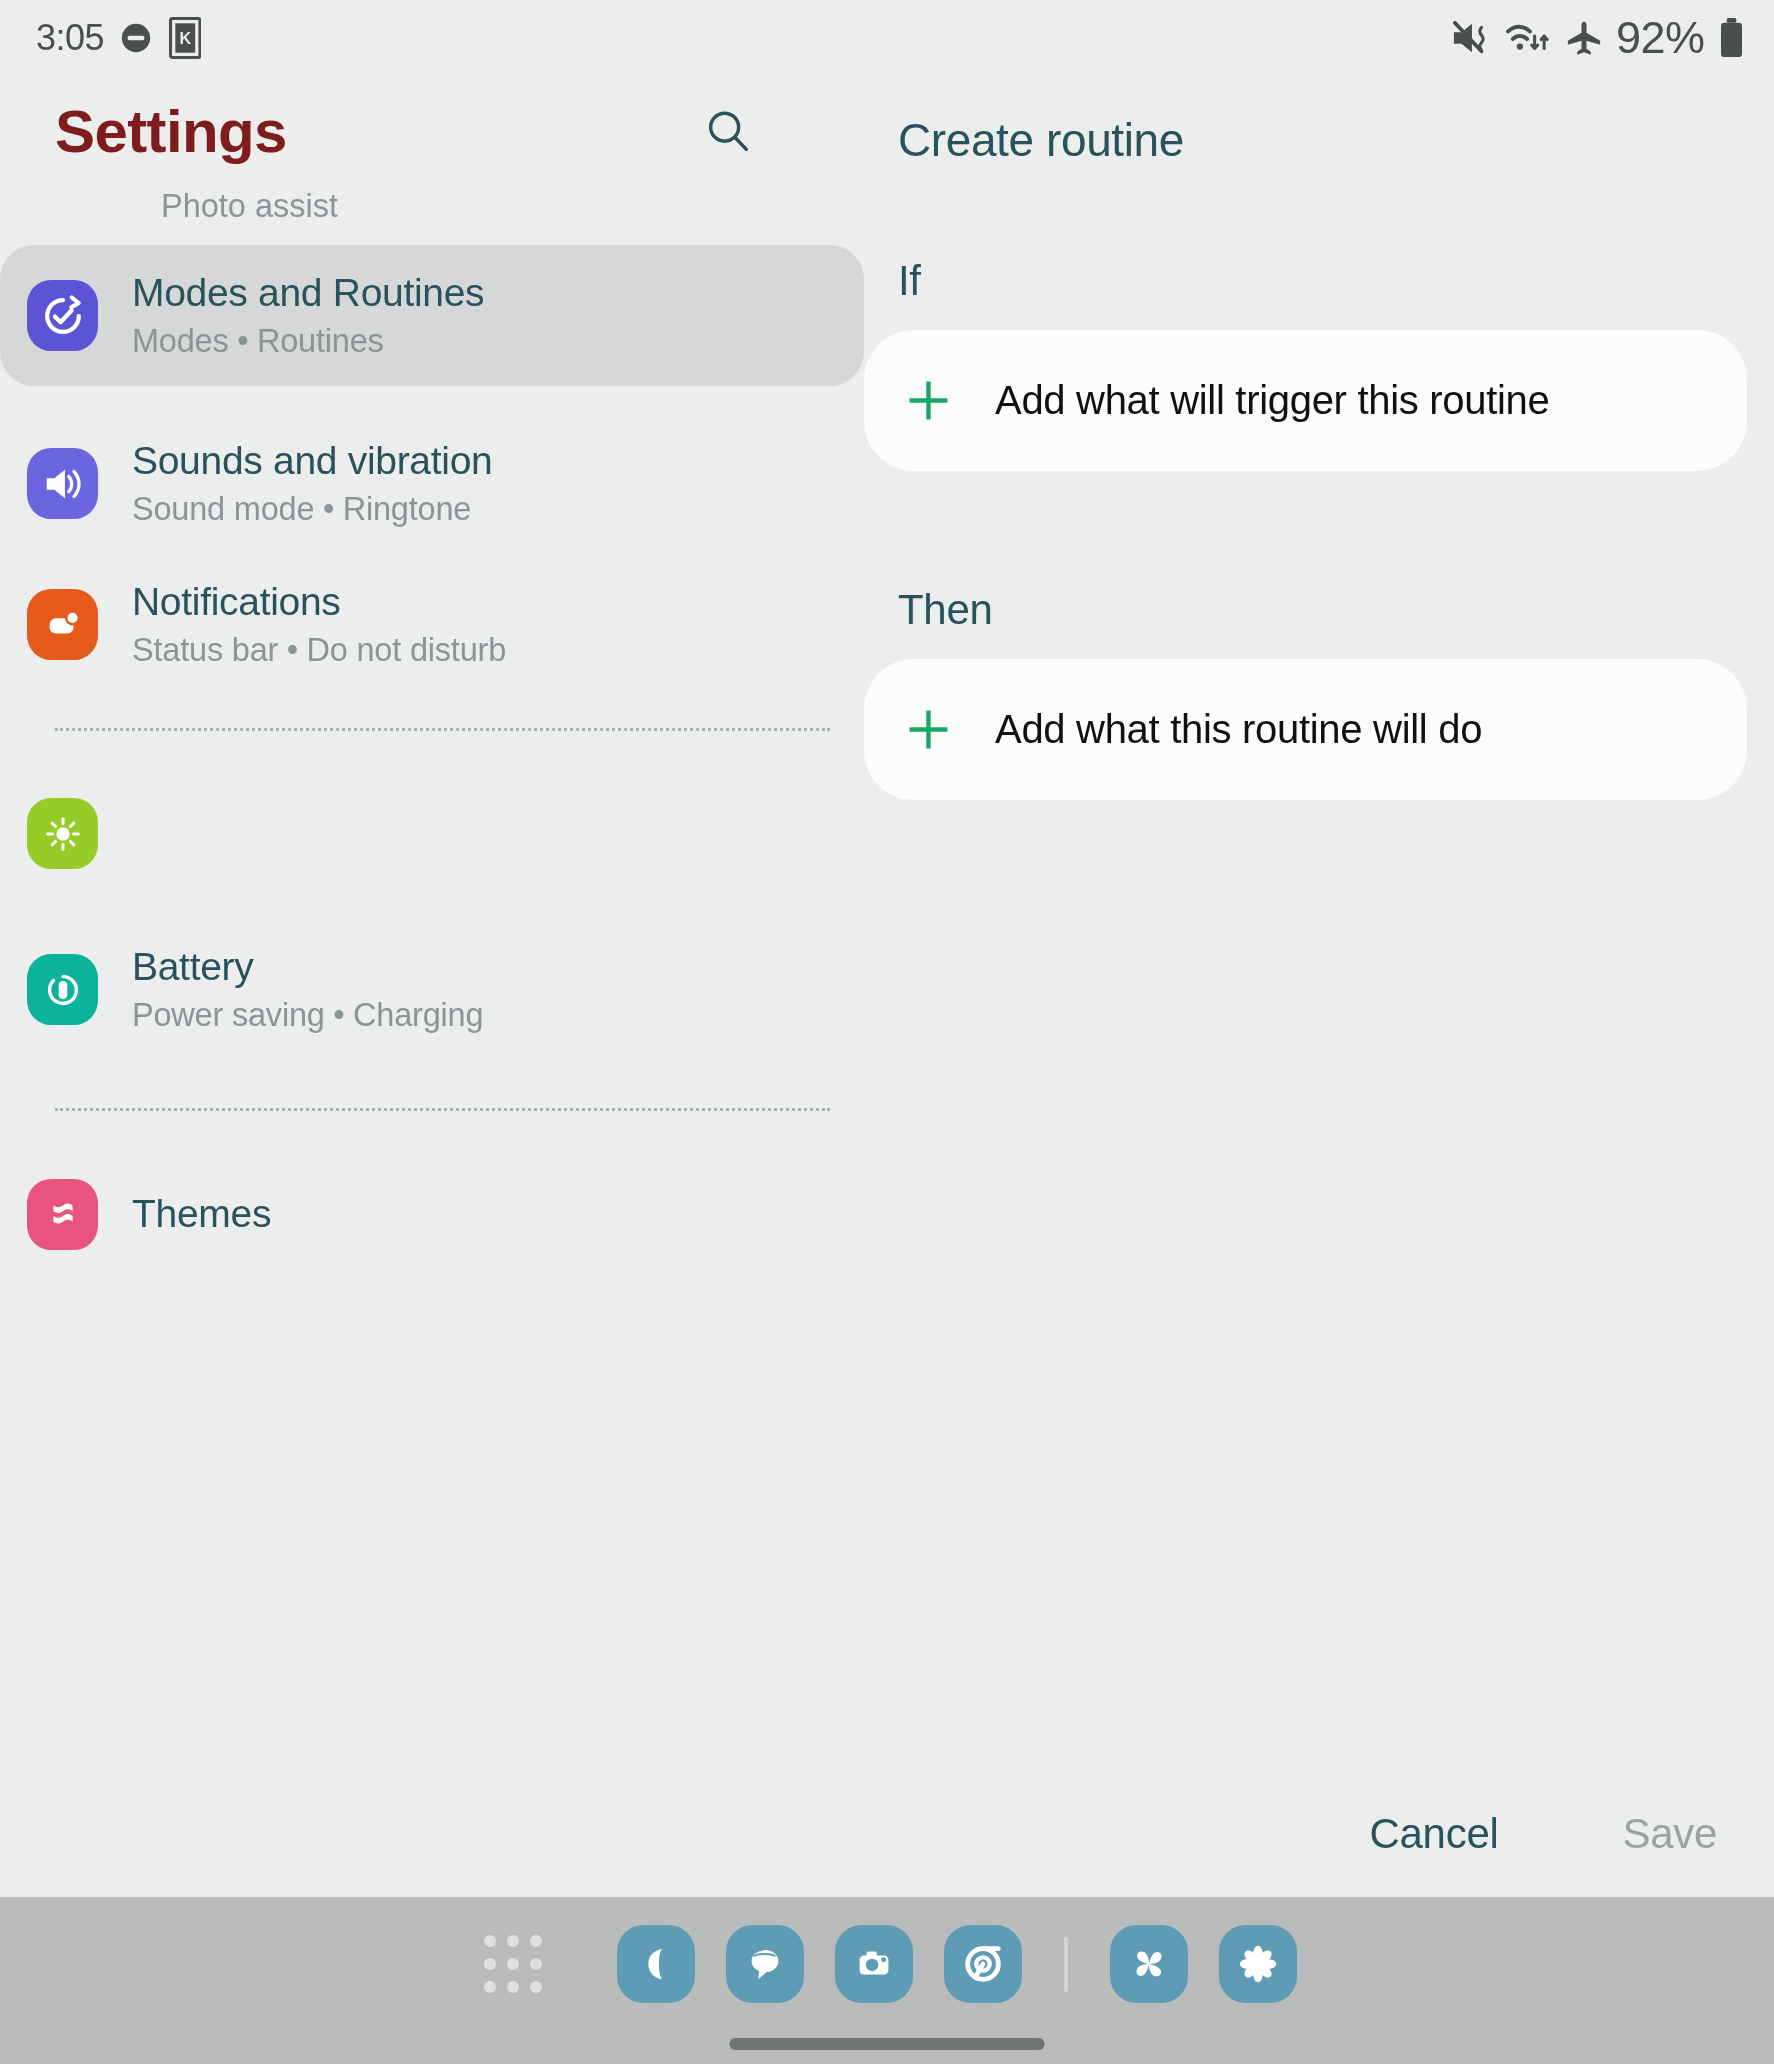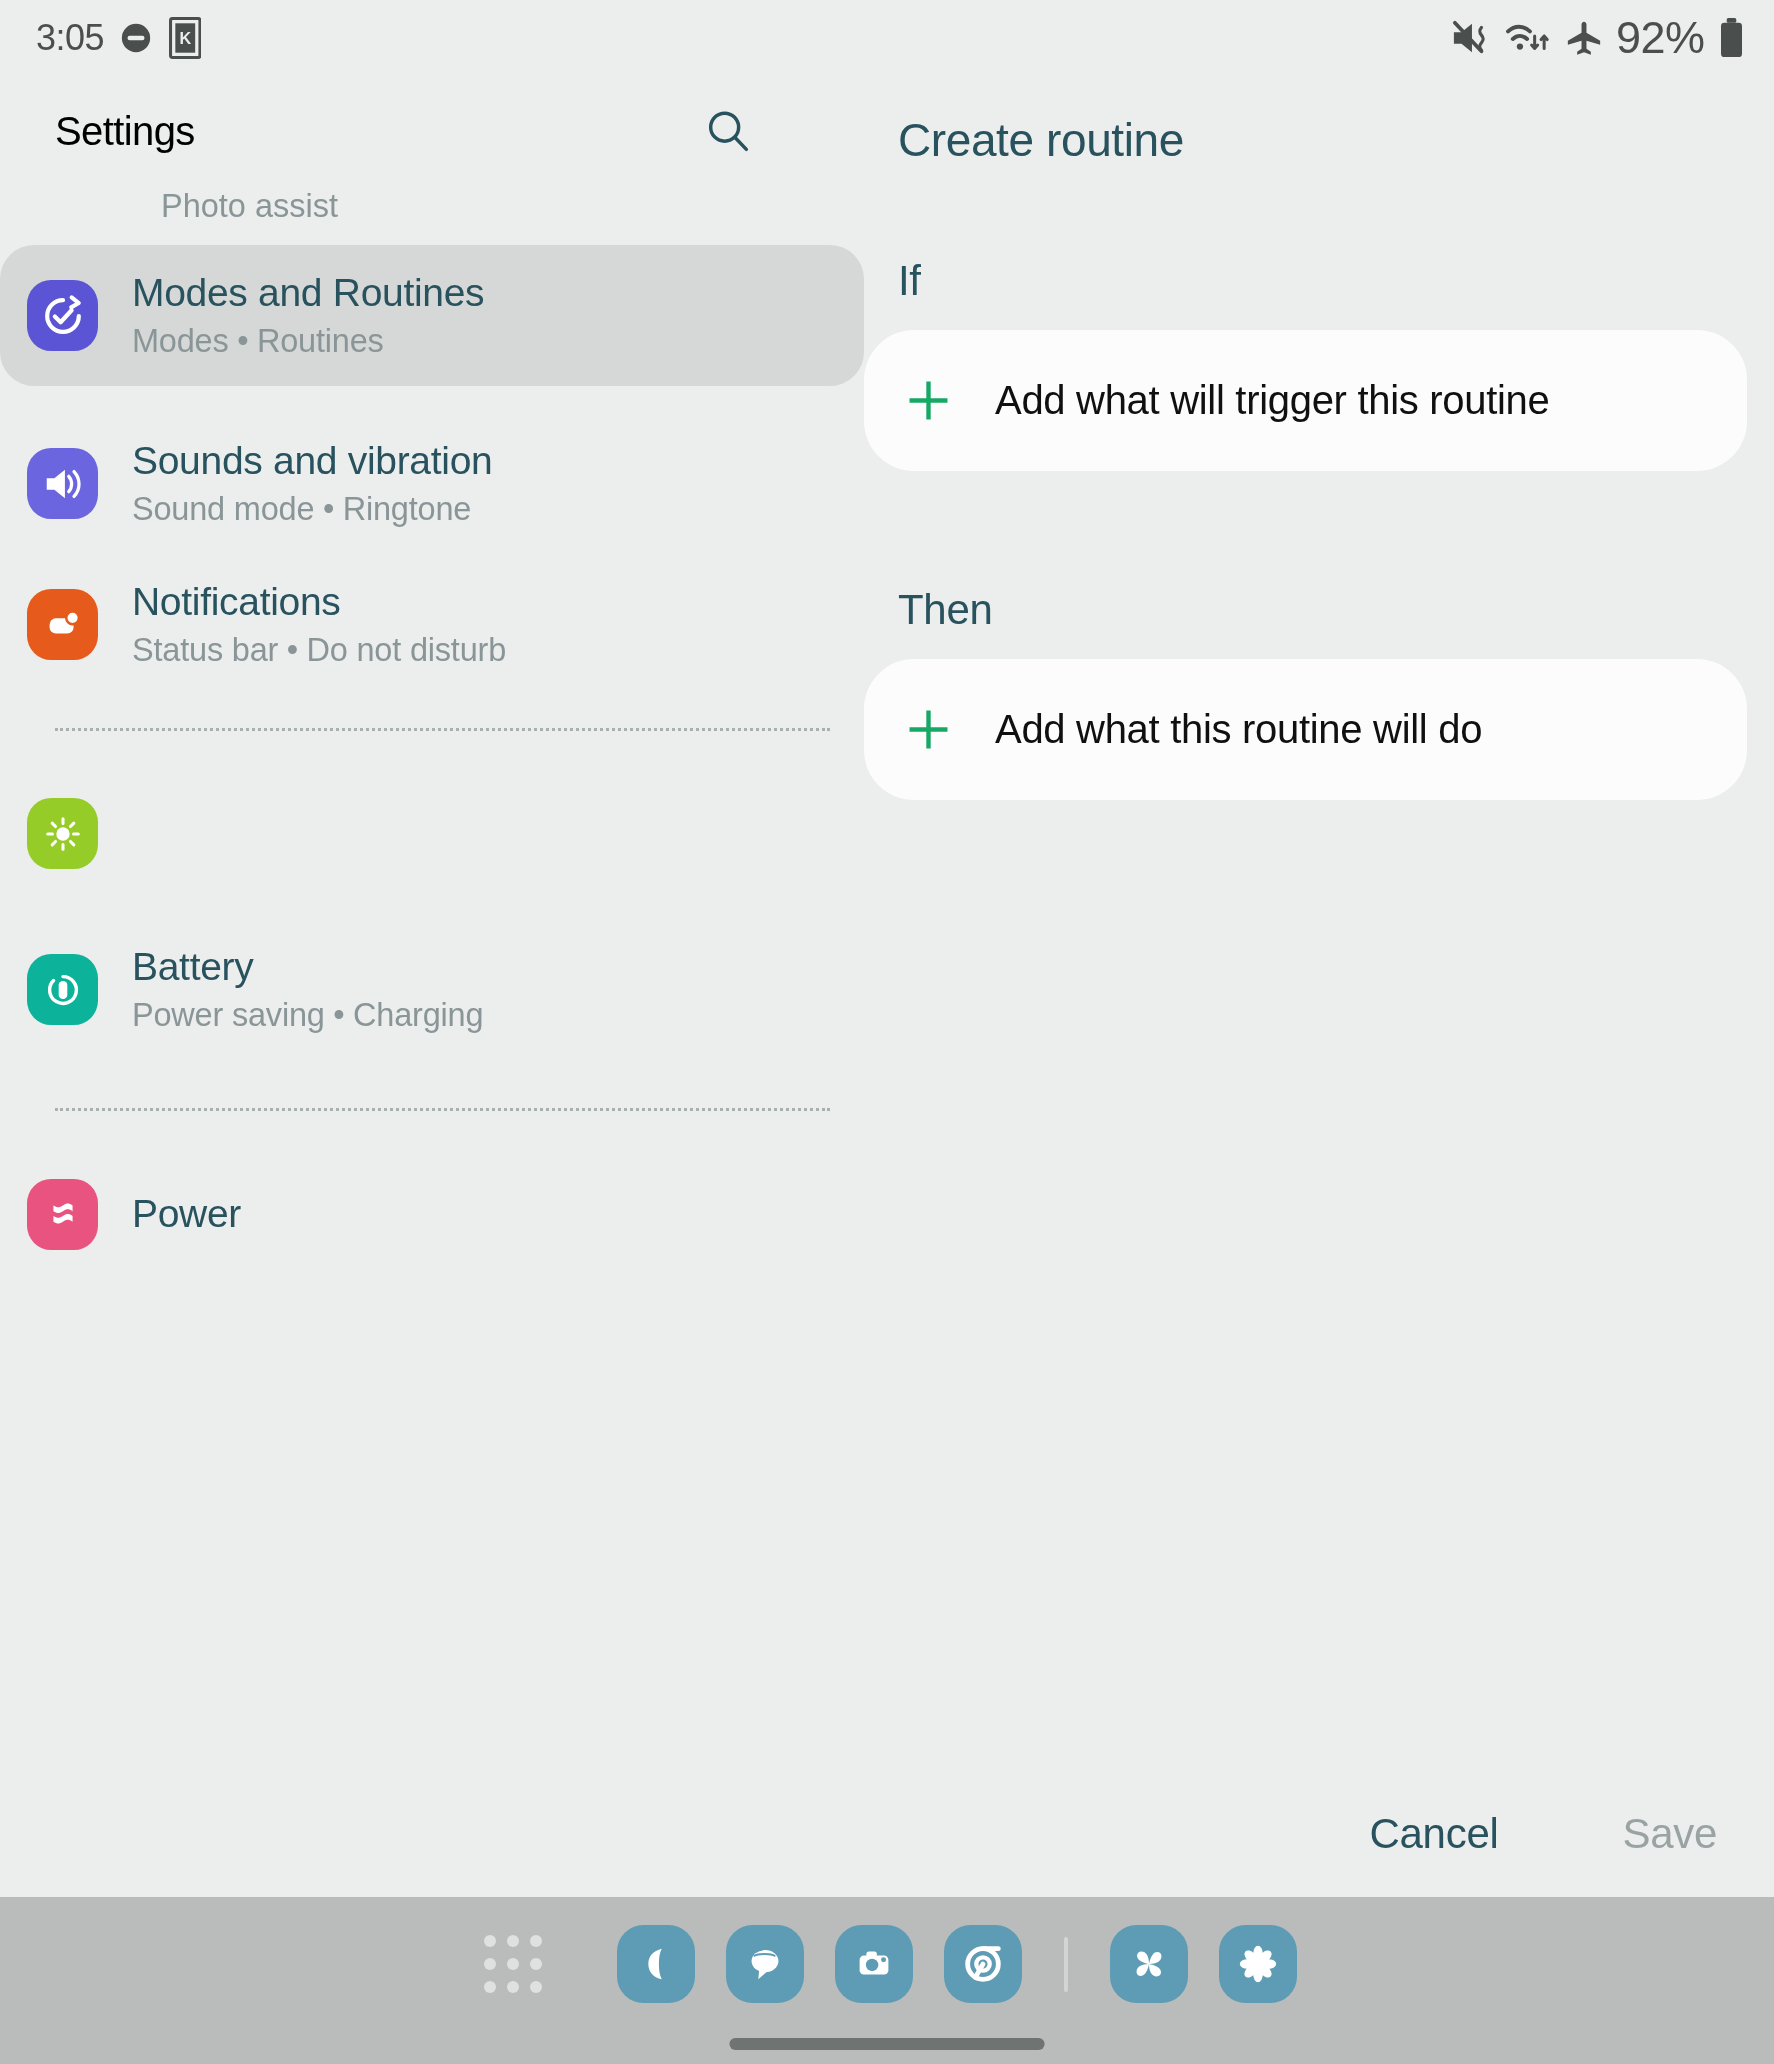--- a/index.html
+++ b/index.html
@@ -60,23 +60,23 @@
     overflow: hidden;
   }
   .left-header {
     position: relative;
     height: 113px;
     display: flex;
     align-items: center;
     padding: 0 48px 0 55px;
   }
   .settings-title {
-    font-size: 40px;
-    color: #000000;
-    font-weight: 400;
+    font-size: 60px;
+    color: #7f1d1d;
+    font-weight: 700;
     letter-spacing: -0.6px;
     flex: 1;
   }
   .search-btn {
     width: 71px; height: 71px;
     display: flex; align-items: center; justify-content: center;
     margin-right: 52px;
   }
 
   .list {
@@ -437,21 +437,21 @@
       <div class="row" style="margin-top:15.3px">
         <div class="row-icon">
           <div class="squircle" style="background:#e8537f">
             <svg width="44" height="44" viewBox="0 0 46 46">
               <path d="M13 14c4 2.5 6 2.5 10 0s6-2.5 10 0v6c-4-2.5-6-2.5-10 0s-6 2.5-10 0z" fill="#ffffff"></path>
               <path d="M13 25c4 2.5 6 2.5 10 0s6-2.5 10 0v6c-4-2.5-6-2.5-10 0s-6 2.5-10 0z" fill="#ffffff"></path>
             </svg>
           </div>
         </div>
         <div class="row-text">
-          <div class="row-title">Power</div>
+          <div class="row-title">Themes</div>
         </div>
       </div>
 
     </div>
   </div>
 
   <div class="right-pane">
 
     <div class="right-header">
       <div class="right-title">Create routine</div>

